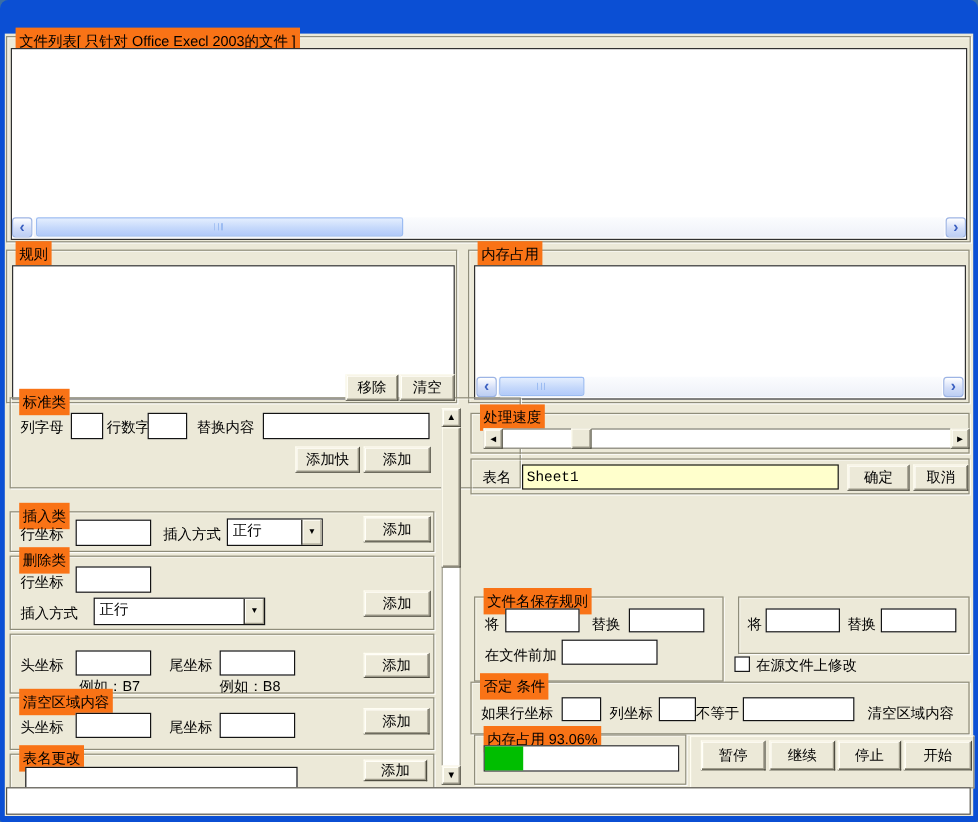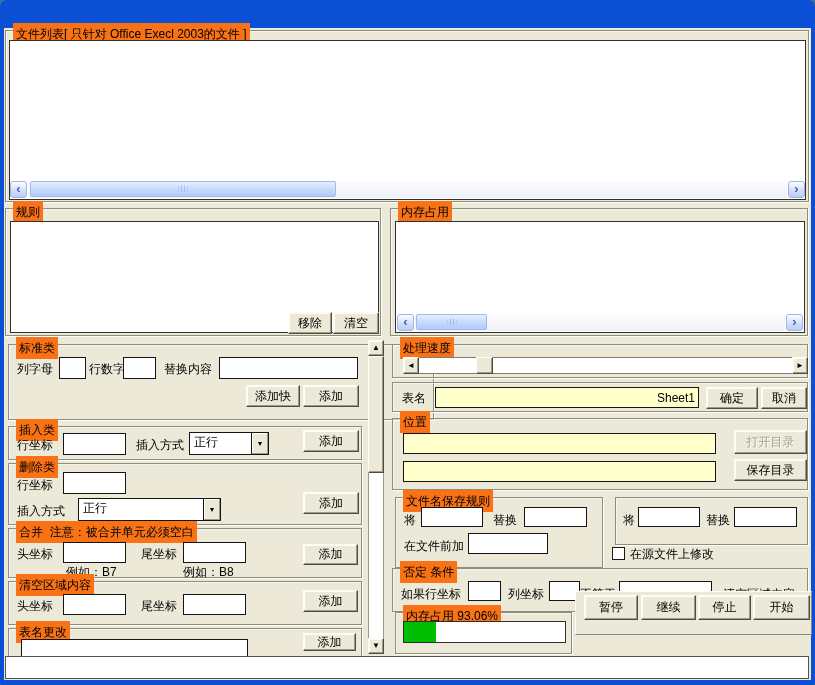--- a/index.html
+++ b/index.html
@@ -45,21 +45,21 @@
   .grp > .lbl {
     position:absolute; top:-8px; left:7px; background:#f97316;
     padding:4px 3px; line-height:14px; white-space:pre;
   }
   .albl { position:absolute; white-space:pre; line-height:14px; }
   .white-box { position:absolute; background:#fff; border:1px solid #303030; }
   .tin {
     position:absolute; background:#fff; border:1px solid #141414;
     font:12px "Liberation Sans","DejaVu Sans",sans-serif; padding:1px 3px; outline:none;
   }
-  .yin { background:#FFFFCC; font-family:Liberation Sans, sans-serif; font-size:12px;text-align:right; }
+  .yin { background:#FFFFCC; font-family:Liberation Mono, monospace; font-size:12px; }
   .btn {
     position:absolute; background:#ECE9D8; cursor:default;
     border:1px solid; border-color:#fffdf2 #4e4c40 #4e4c40 #fffdf2;
     box-shadow:inset -1px -1px 0 #9e9b8a, inset 1px 1px 0 #fffef8;
     display:flex; align-items:center; justify-content:center;
     font-size:12px; white-space:pre;
   }
   .btn.disabled { color:#a3a094; text-shadow:1px 1px 0 #fff; }
   .raised {
     background:#ECE9D8; border:1px solid; border-color:#fffdf2 #4e4c40 #4e4c40 #fffdf2;
@@ -141,21 +141,21 @@
       <div class="white-box" style="left:4px; top:12px; width:410px; height:112px;"></div>
       <div class="xsb" style="left:6px; top:105px; width:406px; z-index:2;">
         <span class="xsb-btn">‹</span>
         <span class="xsb-track">
           <span class="xsb-thumb" style="left:1px; width:71px;"></span>
         </span>
         <span class="xsb-btn">›</span>
       </div>
     </div>
 
-    <div class="grp" style="left:4px; top:316px; width:426px; height:76px;">
+    <div class="grp" style="left:4px; top:303px; width:426px; height:76px;">
       <span class="lbl">标准类</span>
       <span class="albl" style="left:8px; top:17px;">列字母</span>
       <input class="tin" style="left: 50px; top: 12px; width: 27px; height: 22px;">
       <span class="albl" style="left:80px; top:17px;">行数字</span>
       <input class="tin" style="left: 114px; top: 12px; width: 33px; height: 22px;">
       <span class="albl" style="left:155px; top:17px;">替换内容</span>
       <input class="tin" style="left: 210px; top: 12px; width: 139px; height: 22px;">
       <div class="btn" style="left:237px; top:40px; width:54px; height:22px;">添加快</div>
       <div class="btn" style="left:294px; top:40px; width:56px; height:22px;">添加</div>
     </div>
@@ -182,21 +182,20 @@
       <div class="combo" style="left:69px; top:34px; width:143px; height:23px;">
         <span class="cval">正行</span>
         <span class="cbtn">
             <span class="tri">▼</span>
           </span>
       </div>
       <div class="btn" style="left:294px; top:28px; width:56px; height:22px;">添加</div>
     </div>
 
     <div class="grp" style="left:4px; top:500px; width:354px; height:50px;">
-      <span class="lbl">合并  注意：被合并单元必须空白</span>
       <span class="albl" style="left:8px; top:18px;">头坐标</span>
       <input class="tin" style="left: 54px; top: 13px; width: 63px; height: 21px;">
       <span class="albl" style="left:57px; top:36px;">例如：B7</span>
       <span class="albl" style="left:132px; top:18px;">尾坐标</span>
       <input class="tin" style="left: 174px; top: 13px; width: 63px; height: 21px;">
       <span class="albl" style="left:174px; top:36px;">例如：B8</span>
       <div class="btn" style="left:294px; top:15px; width:55px; height:21px;">添加</div>
     </div>
 
     <div class="grp" style="left:4px; top:553px; width:354px; height:44px;">
@@ -229,27 +228,20 @@
       <div class="btn c-arrow" style="left:399px; top:12px; width:16px; height:17px;">►</div>
     </div>
 
     <div class="grp" style="left:388px; top:354px; width:416px; height:30px;">
       <span class="albl" style="left:9px; top:8px;">表名</span>
       <input class="tin yin" style="left: 42px; top: 4px; width: 264px; height: 21px;" value="Sheet1">
       <div class="btn" style="left:313px; top:4px; width:52px; height:22px;">确定</div>
       <div class="btn" style="left:368px; top:4px; width:46px; height:22px;">取消</div>
     </div>
 
-    <div class="grp" style="left:388px; top:390px; width:416px; height:72px;">
-      <span class="lbl">位置</span>
-      <input class="tin yin" style="left: 10px; top: 14px; width: 313px; height: 21px;">
-      <input class="tin yin" style="left: 10px; top: 42px; width: 313px; height: 21px;">
-      <div class="btn disabled" style="left:341px; top:11px; width:73px; height:24px;">打开目录</div>
-      <div class="btn" style="left:341px; top:40px; width:73px; height:22px;">保存目录</div>
-    </div>
 
     <div class="grp" style="left:391px; top:469px; width:208px; height:71px;">
       <span class="lbl">文件名保存规则</span>
       <span class="albl" style="left:8px; top:15px;">将</span>
       <input class="tin" style="left: 25px; top: 9px; width: 62px; height: 20px;">
       <span class="albl" style="left:97px; top:15px;">替换</span>
       <input class="tin" style="left: 128px; top: 9px; width: 63px; height: 20px;">
       <span class="albl" style="left:8px; top:41px;">在文件前加</span>
       <input class="tin" style="left: 72px; top: 35px; width: 80px; height: 21px;">
     </div>
@@ -274,21 +266,21 @@
       <span class="albl" style="left:330px; top:18px;">清空区域内容</span>
     </div>
 
     <div class="grp" style="left:391px; top:584px; width:177px; height:42px;">
       <span class="lbl">内存占用 93.06%</span>
       <div class="pbar" style="left:7px; top:8px; width:163px; height:22px;">
         <div class="pfill" style="width: 19.64%;"></div>
       </div>
     </div>
 
-    <div class="strip" style="left:571px; top:563px; width:237px; height:44px;">
+    <div class="strip" style="left:571px; top:585px; width:237px; height:44px;">
       <div class="btn" style="left:8px; top:3px; width:54px; height:25px;">暂停</div>
       <div class="btn" style="left:65px; top:3px; width:55px; height:25px;">继续</div>
       <div class="btn" style="left:122px; top:3px; width:53px; height:25px;">停止</div>
       <div class="btn" style="left:177px; top:3px; width:57px; height:25px;">开始</div>
     </div>
 
     <div class="bottom-bar" style="left:1px; top:628px; width:804px; height:23px;"></div>
 
   </div>
 </div>

